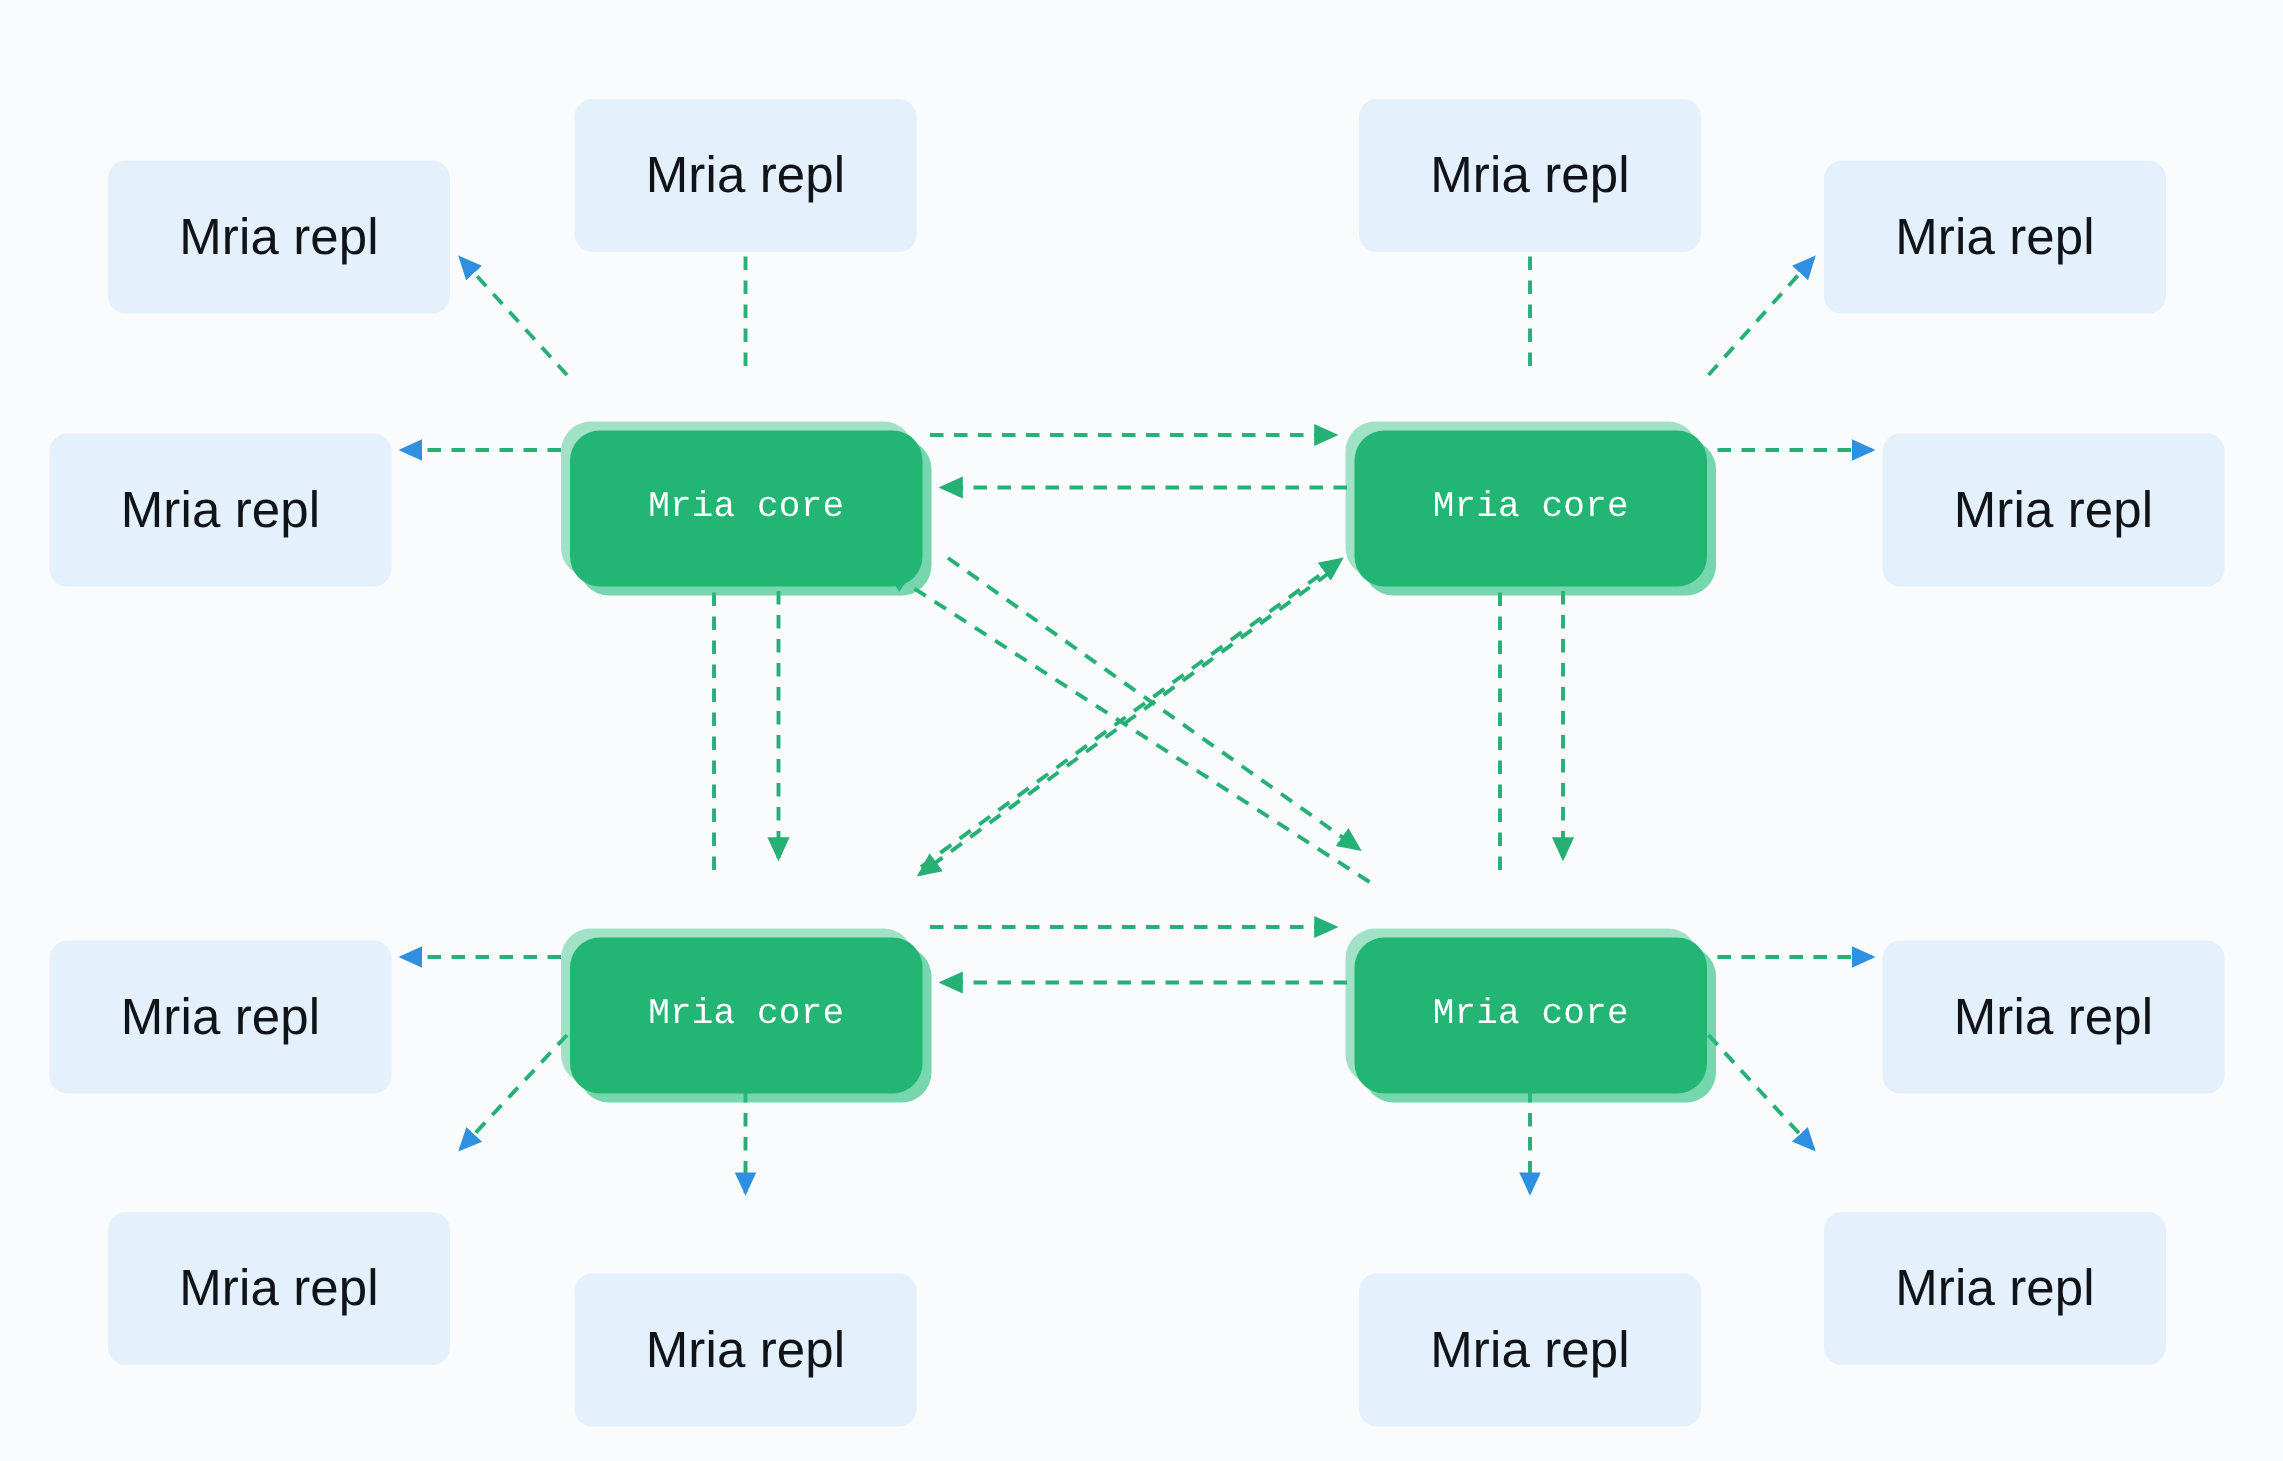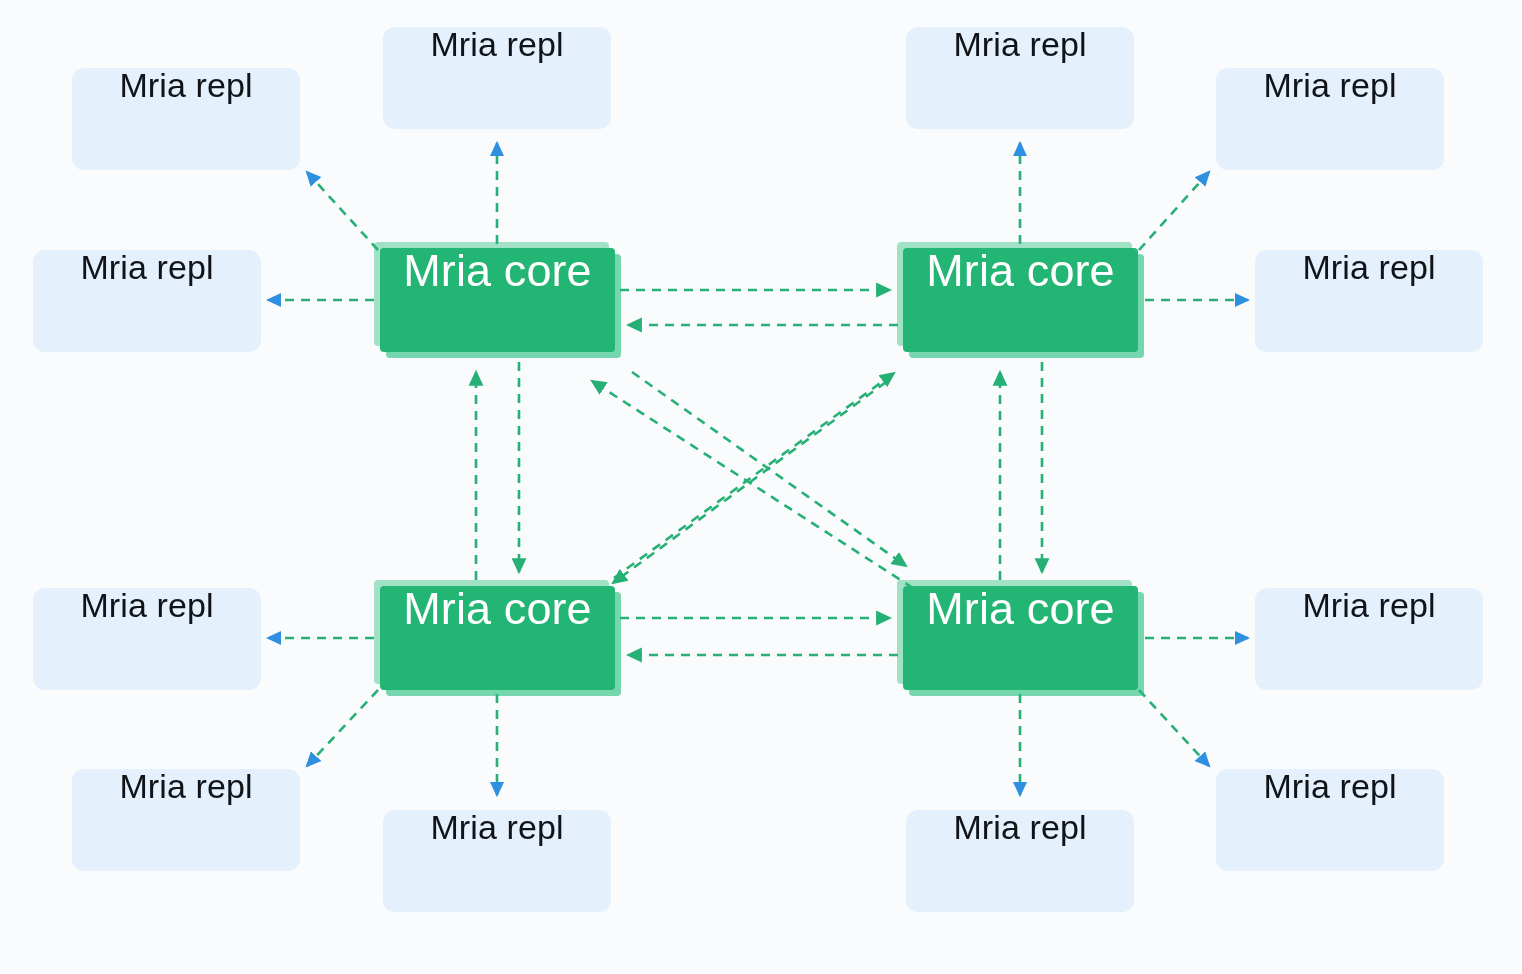--- a/index.html
+++ b/index.html
@@ -23,38 +23,41 @@
     position: absolute;
     left: 0;
     top: 0;
     width: 1522px;
     height: 974px;
   }
   .node {
     position: absolute;
     box-sizing: border-box;
     display: flex;
+    align-items: center;
     justify-content: center;
     text-align: center;
+    margin-top: 39px;
   }
   .node-repl {
     background: #e4f0fc;
     border-radius: 12px;
     color: #101317;
     font-size: 34px;
     letter-spacing: 0.1px;
   }
   .node-core {
     background: #22b573;
-    border-radius: 4px;
+    border-radius: 20px;
     color: #ffffff;
-    font-size: 45px;
+    font-size: 24px;
     letter-spacing: 0.1px;
     box-shadow: 6px 6px 0 0 rgba(37, 190, 126, 0.62),
                 -6px -6px 0 0 rgba(37, 190, 126, 0.42);
+    font-family: Liberation Mono, monospace;
   }
   .node-label {
     display: block;
     line-height: 1;
     pointer-events: none;
   }
 </style>
 </head>
 <body>
 

